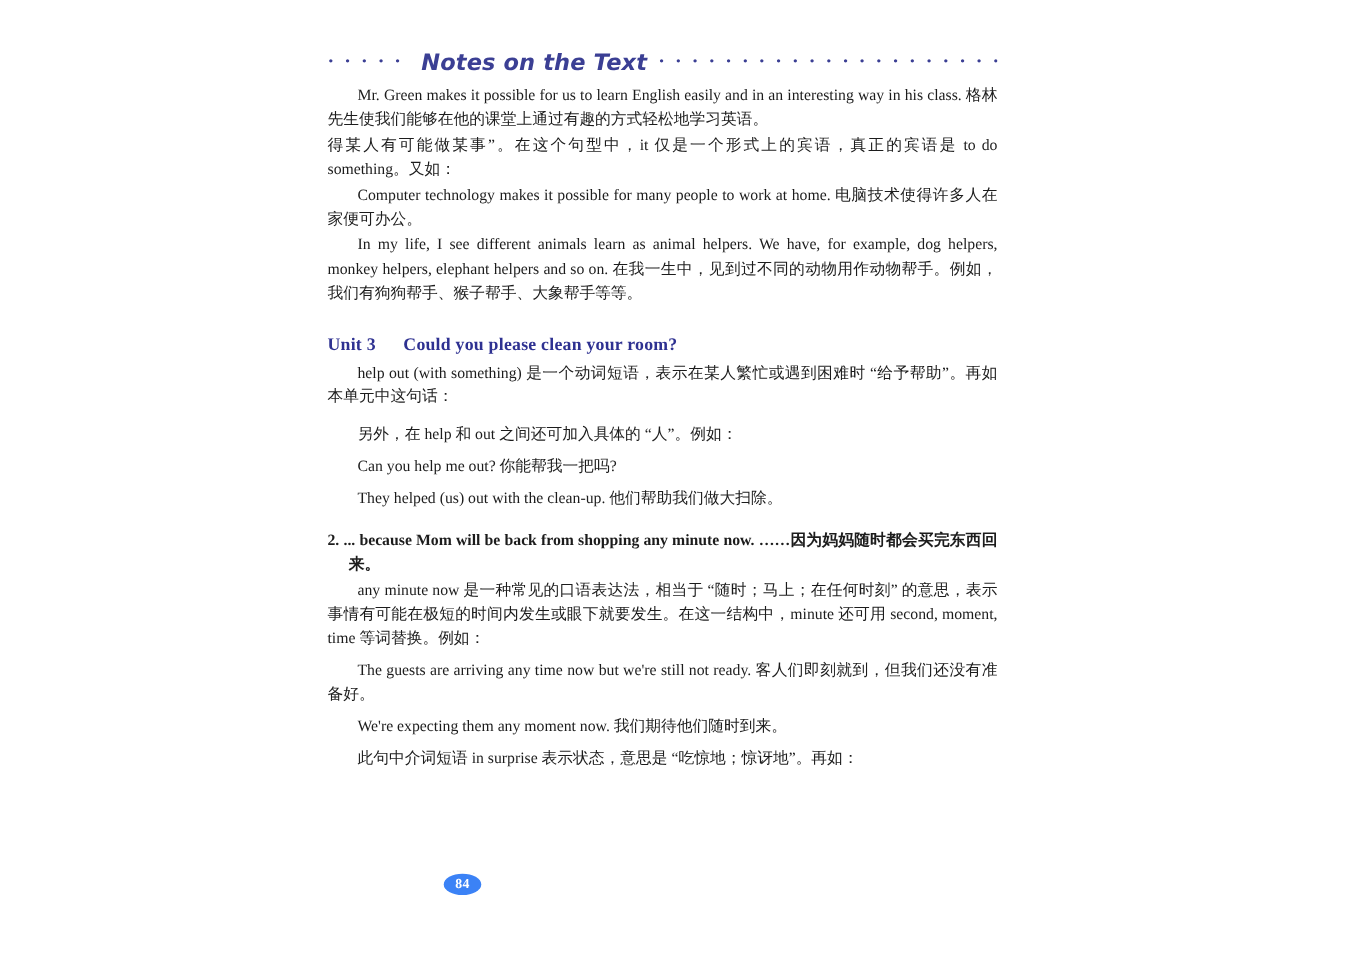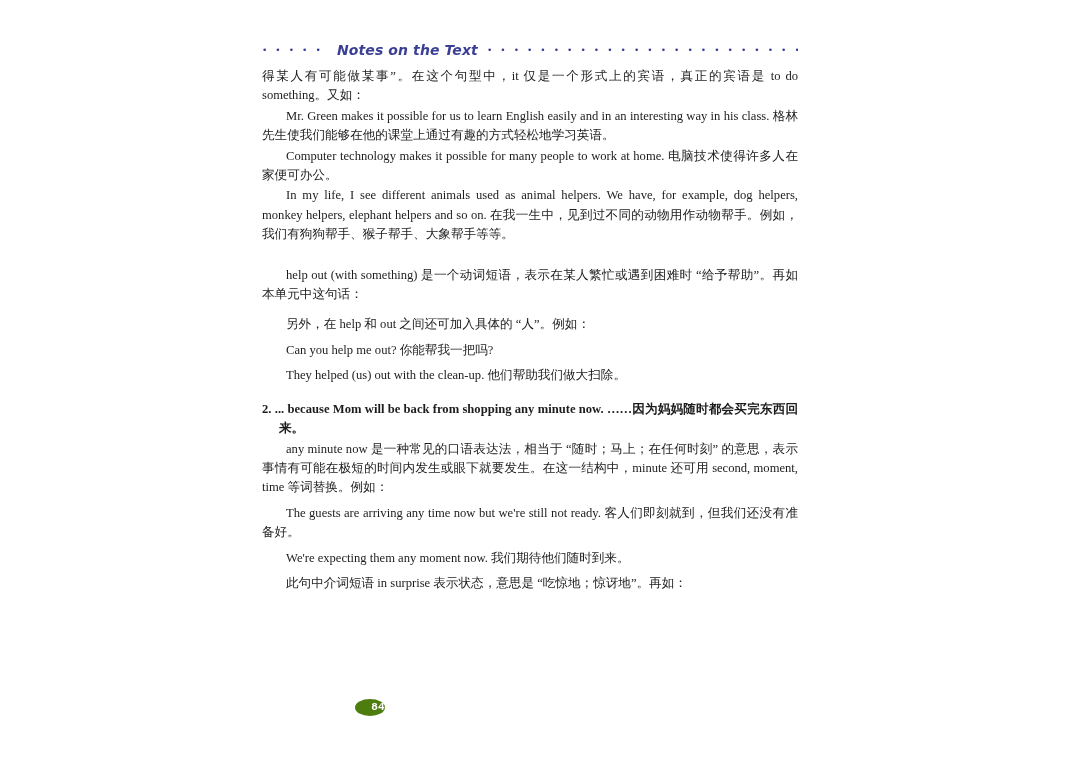--- a/index.html
+++ b/index.html
@@ -48,21 +48,21 @@
     color: #3b3f94;
     font-family: "DejaVu Sans", sans-serif;
   }
   .dots.left { width: 66px; }
   .dots.right { flex: 1 1 auto; width: auto; }
   .running-head-title {
     flex: 0 0 auto;
     color: #3b3f94;
     font-family: "DejaVu Sans", "Liberation Sans", sans-serif;
     font-weight: bold;
-    font-size: 14px;
+    font-size: 18px;
     font-style: italic;
     letter-spacing: 0.1px;
     white-space: nowrap;
     padding: 0 3px;
   }
 
   
   .tb {
     font-size: 12.6px;
     line-height: 19.4px;
@@ -95,52 +95,55 @@
   .unit-heading .unit-no { margin-right: 22px; }
 
   
   .page-badge {
     position: absolute;
     left: 355px;
     top: 699px;
     width: 30px;
     height: 17px;
     border-radius: 50%;
-    background: #4d7c0f;
+    background: #3b82f6;
     color: #ffffff;
-    font-family: Liberation Mono, monospace;
+    font-family: Liberation Serif, serif;
     font-weight: bold;
     font-size: 11px;
     line-height: 17px;
-    text-align: right;
+    text-align: center;
     letter-spacing: 0.3px;
   }
 </style>
 </head>
 <body>
 
 <div class="page">
 
   <div class="content-col">
 
     <div class="running-head">
       <span class="dots left">• • • • • • • • • • • • •</span>
       <span class="running-head-title">Notes on the Text</span>
       <span class="dots right">• • • • • • • • • • • • • • • • • • • • • • • • • • • • • • • • • • • • • • • • • • • • • • • • • • • • • • • • • • • •</span>
     </div>
 
+    <p class="tb indent">Mr. Green makes it possible for us to learn English easily and in an interesting way in his class. 格林先生使我们能够在他的课堂上通过有趣的方式轻松地学习英语。</p>
     <p class="tb">得某人有可能做某事”。在这个句型中，it 仅是一个形式上的宾语，真正的宾语是 to do something。又如：</p>
-    <p class="tb indent">Mr. Green makes it possible for us to learn English easily and in an interesting way in his class. 格林先生使我们能够在他的课堂上通过有趣的方式轻松地学习英语。</p>
     <p class="tb indent">Computer technology makes it possible for many people to work at home. 电脑技术使得许多人在家便可办公。</p>
 
 
-    <p class="tb indent">In my life, I see different animals used as animal helpers. We have, for example, dog helpers, monkey helpers, elephant helpers and so on. 在我一生中，见到过不同的动物用作动物帮手。例如，我们有狗狗帮手、猴子帮手、大象帮手等等。</p>
+    <p class="tb indent">In my life, I see different animals learn as animal helpers. We have, for example, dog helpers, monkey helpers, elephant helpers and so on. 在我一生中，见到过不同的动物用作动物帮手。例如，我们有狗狗帮手、猴子帮手、大象帮手等等。</p>
 
     <div class="gap-lg"></div>
 
+    <p class="unit-heading">
+      <span class="unit-no">Unit 3</span><span>Could you please clean your room?</span>
+    </p>
 
     <p class="tb indent">help out (with something) 是一个动词短语，表示在某人繁忙或遇到困难时 “给予帮助”。再如本单元中这句话：</p>
     <div class="gap-sm"></div>
     <div class="gap-sm"></div>
     <p class="tb indent">另外，在 help 和 out 之间还可加入具体的 “人”。例如：</p>
     <div class="gap-sm"></div>
     <p class="tb indent">Can you help me out? 你能帮我一把吗?</p>
     <div class="gap-sm"></div>
     <p class="tb indent">They helped (us) out with the clean-up. 他们帮助我们做大扫除。</p>
 

